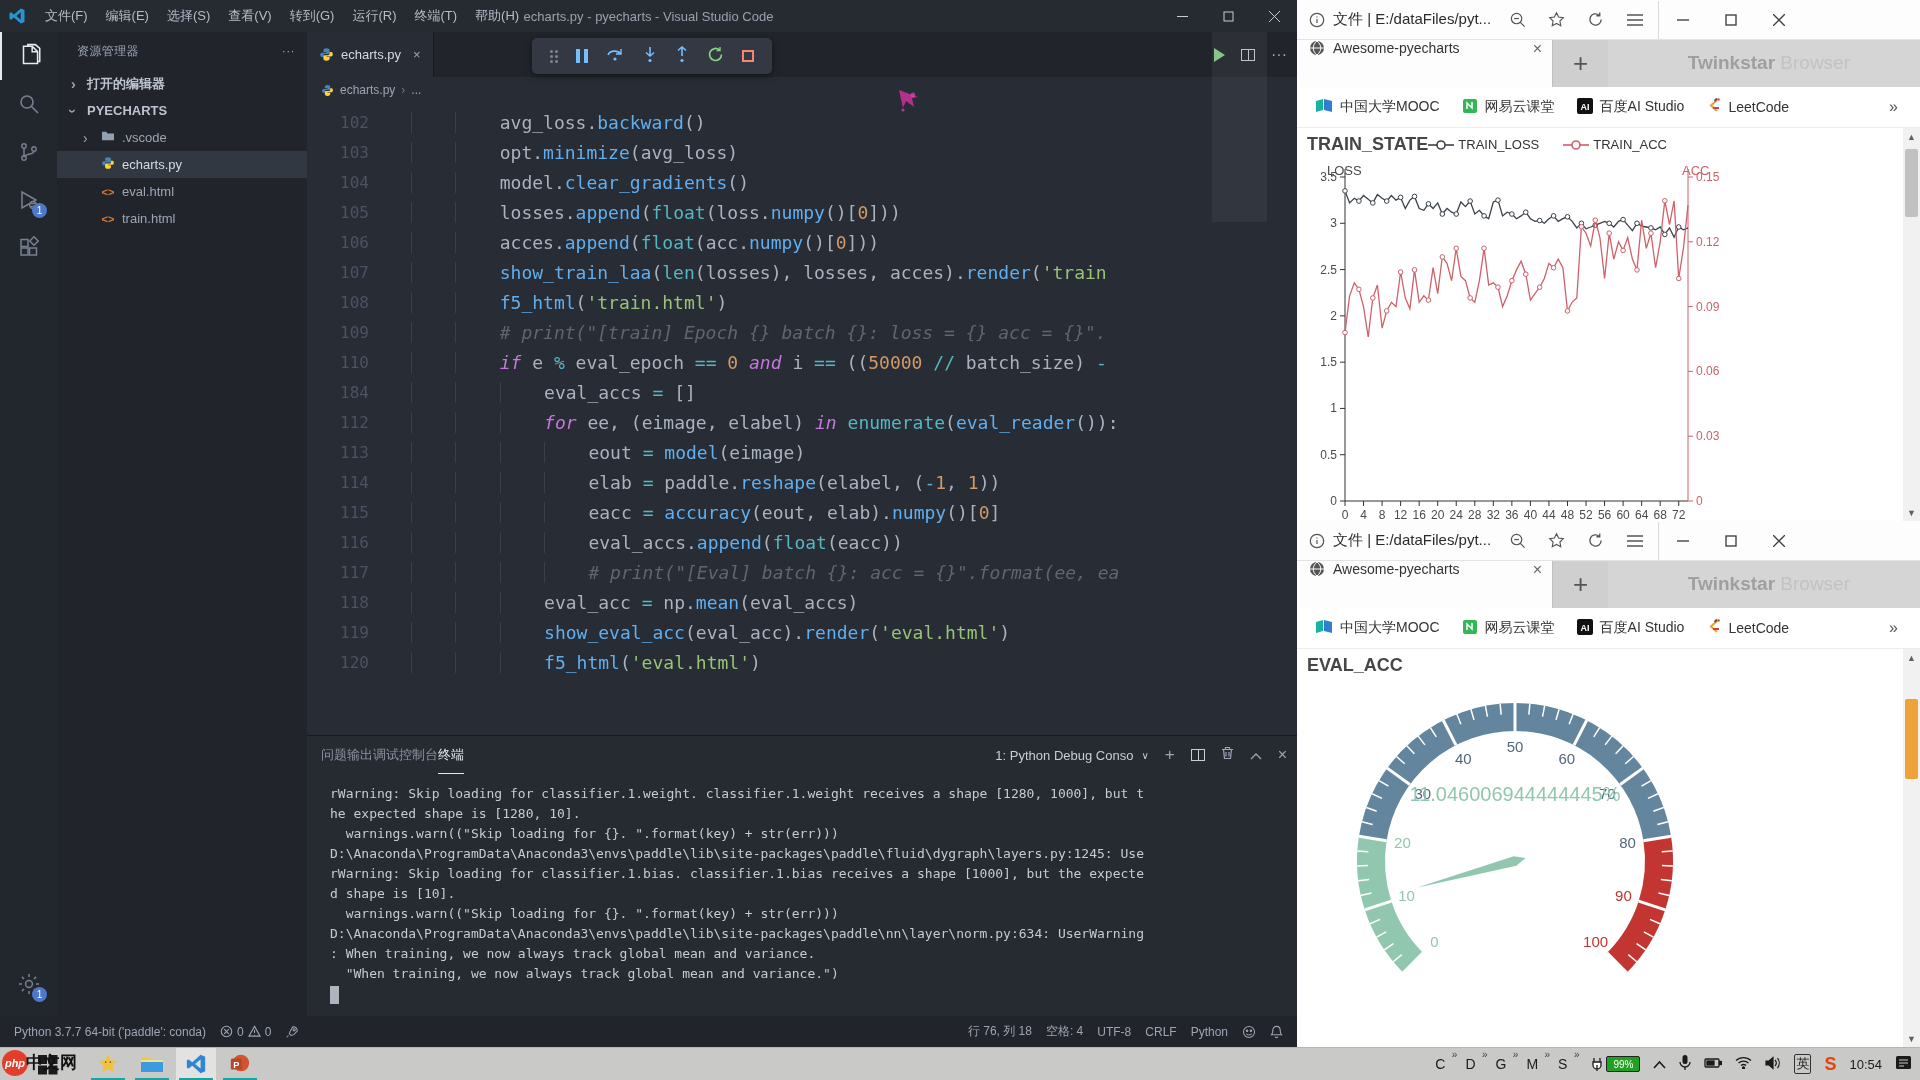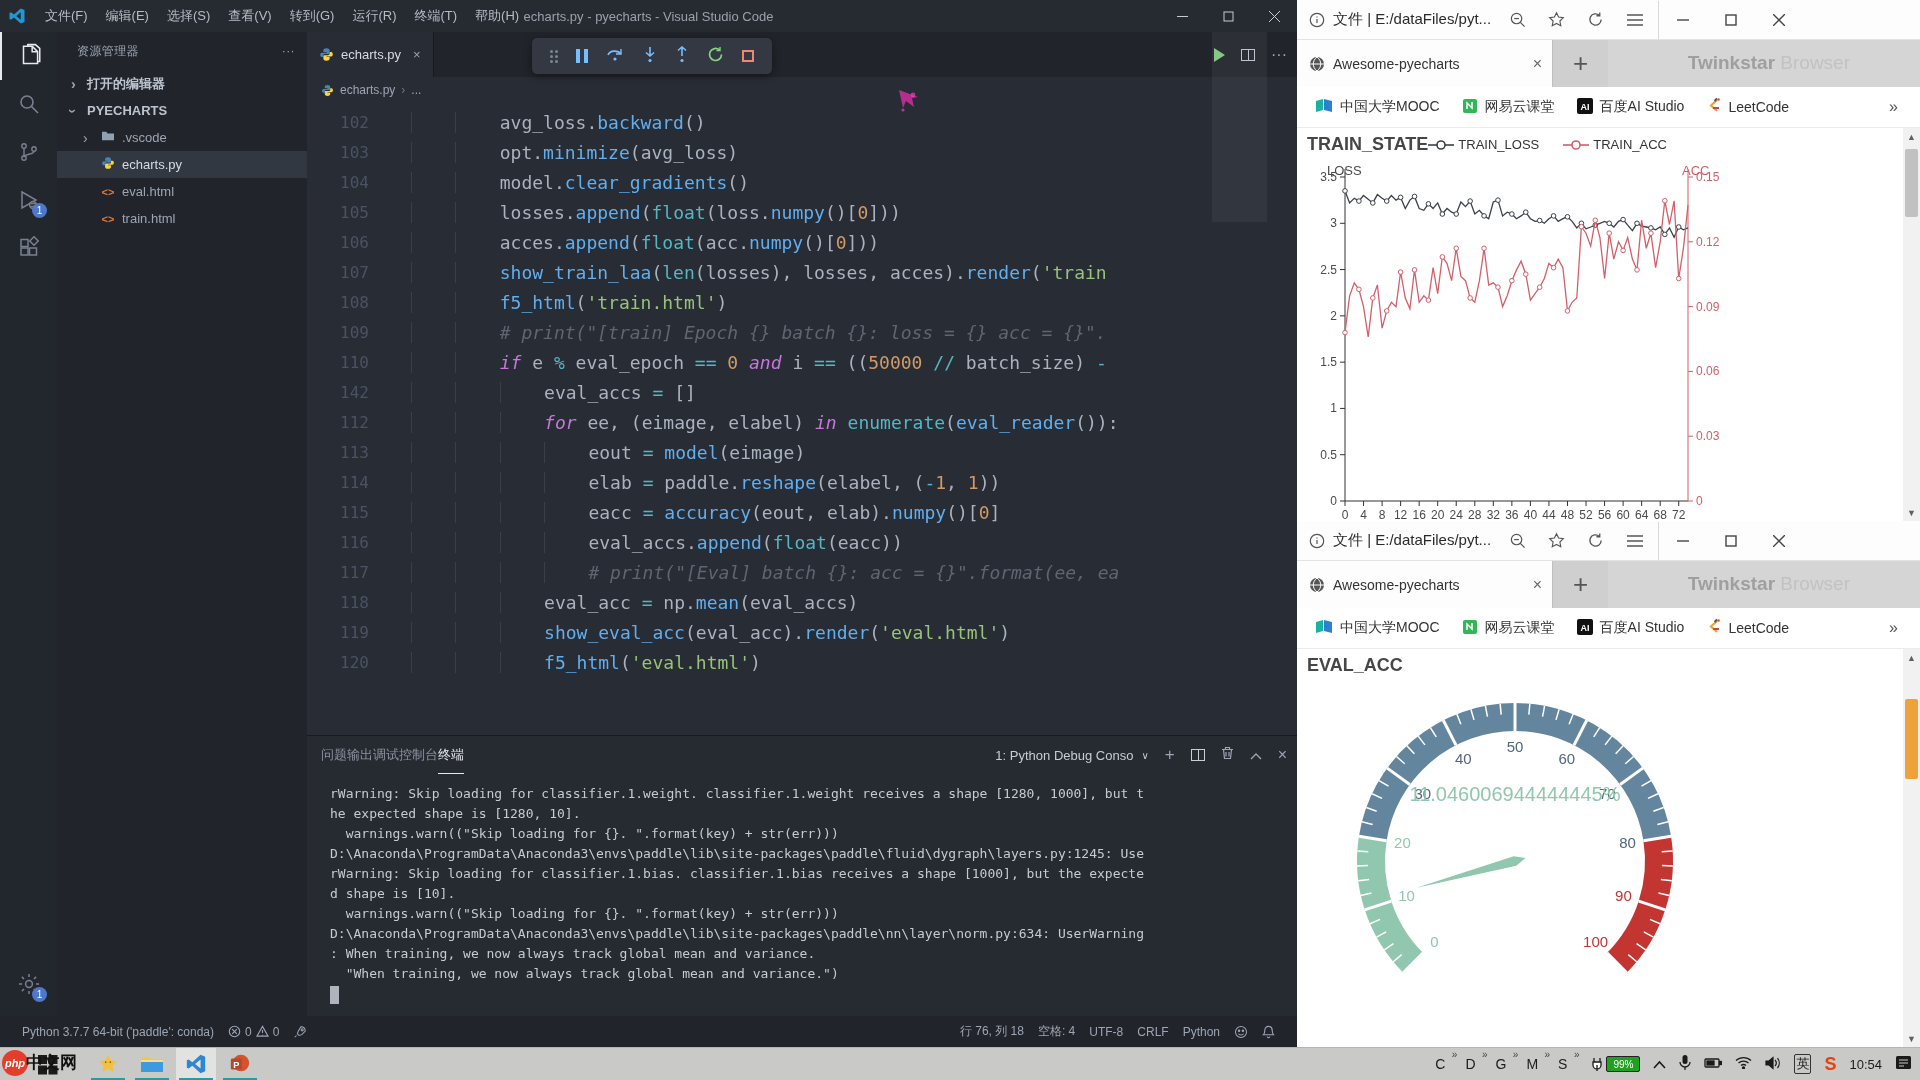--- a/index.html
+++ b/index.html
@@ -69,35 +69,35 @@
   #vs-panel { position:absolute; left:307px; top:735px; width:990px; height:281px; background:#262a31; border-top:1px solid #181a1f; }
   #panel-header { height:38px; display:flex; align-items:center; padding:0 14px; color:#8b93a1; font-size:13px; }
   .panel-tab { height:38px; line-height:38px; cursor:pointer; }
   .panel-tab.active { color:#e4e7ec; border-bottom:1px solid #e4e7ec; }
   #panel-right { position:absolute; right:10px; top:0; height:38px; display:flex; align-items:center; gap:16px; color:#9da5b4; }
   #term-dd { display:flex; align-items:center; gap:8px; font-size:13px; color:#c7ccd5; }
   #terminal { position:absolute; left:23px; top:48px; width:950px; font-family:"DejaVu Sans Mono", monospace; font-size:13px; color:#c6cbd3; }
   .term-line { height:20px; line-height:20px; white-space:pre; }
   #term-cursor { width:9px; height:18px; background:#aeb4bd; margin-top:2px; }
 
-  #vs-statusbar { position:absolute; left:0; top:1016px; width:1297px; height:31px; background:#21252b; color:#9da5b4; font-size:12px; display:flex; align-items:center; justify-content:space-between; padding:0 22px; }
+  #vs-statusbar { position:absolute; left:0; top:1016px; width:1297px; height:31px; background:#21252b; color:#9da5b4; font-size:12px; display:flex; align-items:center; justify-content:space-between; padding:0 14px; }
   .sb-grp { display:flex; align-items:center; gap:14px; }
   .sb-item { display:flex; align-items:center; gap:4px; white-space:nowrap; }
 
   
   .browser { position:absolute; left:1297px; width:623px; background:#fff; }
   #browser-top { top:0; height:521px; border-bottom:1px solid #9a9a9a; }
   #browser-bottom { top:521px; height:526px; }
   .addr-bar { height:40px; background:#fdfdfd; display:flex; align-items:center; padding:0 6px 0 12px; border-bottom:1px solid #e3e3e3; }
   .addr-text { font-size:15px; color:#2b2b2b; margin-left:8px; white-space:nowrap; overflow:hidden; max-width:230px; }
   .addr-icons { display:flex; align-items:center; gap:22px; margin-left:18px; color:#555; }
   .bw-controls { display:flex; align-items:center; gap:0; margin-left:14px; border-left:1px solid #d9d9d9; }
   .bw-wc { width:48px; height:38px; display:flex; align-items:center; justify-content:center; color:#444; }
   .tab-strip { height:47px; background:#d5d5d5; display:flex; align-items:flex-end; position:relative; }
-  .b-tab { width:255px; height:47px; background:#fdfdfd; display:flex; align-items:center; padding:0 10px 0 12px; font-size:14px; color:#333; }
+  .b-tab { width:255px; height:47px; background:#fdfdfd; display:flex; padding:0 10px 0 12px; font-size:14px; color:#333; }
   .b-tab .title { flex:1; margin-left:8px; white-space:nowrap; }
   .b-tab .close { color:#666; font-size:16px; }
   .newtab { width:56px; height:47px; display:flex; align-items:center; justify-content:center; font-size:26px; color:#555; background:#cfcfcf; border-left:1px solid #bfbfbf; }
   .watermark { position:absolute; right:70px; top:12px; font-size:19px; font-weight:bold; color:#9f9f9f; }
   .watermark .lite { color:#c2c2c2; font-weight:normal; }
   .bm-bar { height:41px; background:#fff; border-bottom:1px solid #ececec; display:flex; align-items:center; padding:0 8px 0 12px; gap:10px; }
   .bm-item { display:flex; align-items:center; gap:7px; font-size:14px; color:#333; padding:4px 6px; border-radius:3px; }
   .bm-more { margin-left:auto; color:#555; font-size:16px; padding-right:14px; }
   .b-content { position:relative; background:#fff; }
   #browser-top .b-content { height:393px; }
@@ -327,21 +327,21 @@
       <div id="code-area">
           <div class="code-line"><span class="ln">102</span><span class="ct"><span class="ig">    </span><span class="ig">    </span><span class="tk-v">avg_loss</span><span class="tk-p">.</span><span class="tk-f">backward</span><span class="tk-p">()</span></span></div>
           <div class="code-line"><span class="ln">103</span><span class="ct"><span class="ig">    </span><span class="ig">    </span><span class="tk-v">opt</span><span class="tk-p">.</span><span class="tk-f">minimize</span><span class="tk-p">(</span><span class="tk-v">avg_loss</span><span class="tk-p">)</span></span></div>
           <div class="code-line"><span class="ln">104</span><span class="ct"><span class="ig">    </span><span class="ig">    </span><span class="tk-v">model</span><span class="tk-p">.</span><span class="tk-f">clear_gradients</span><span class="tk-p">()</span></span></div>
           <div class="code-line"><span class="ln">105</span><span class="ct"><span class="ig">    </span><span class="ig">    </span><span class="tk-v">losses</span><span class="tk-p">.</span><span class="tk-f">append</span><span class="tk-p">(</span><span class="tk-b">float</span><span class="tk-p">(</span><span class="tk-v">loss</span><span class="tk-p">.</span><span class="tk-f">numpy</span><span class="tk-p">()[</span><span class="tk-num">0</span><span class="tk-p">]))</span></span></div>
           <div class="code-line"><span class="ln">106</span><span class="ct"><span class="ig">    </span><span class="ig">    </span><span class="tk-v">acces</span><span class="tk-p">.</span><span class="tk-f">append</span><span class="tk-p">(</span><span class="tk-b">float</span><span class="tk-p">(</span><span class="tk-v">acc</span><span class="tk-p">.</span><span class="tk-f">numpy</span><span class="tk-p">()[</span><span class="tk-num">0</span><span class="tk-p">]))</span></span></div>
           <div class="code-line"><span class="ln">107</span><span class="ct"><span class="ig">    </span><span class="ig">    </span><span class="tk-f">show_train_laa</span><span class="tk-p">(</span><span class="tk-b">len</span><span class="tk-p">(</span><span class="tk-v">losses</span><span class="tk-p">), </span><span class="tk-v">losses</span><span class="tk-p">, </span><span class="tk-v">acces</span><span class="tk-p">).</span><span class="tk-f">render</span><span class="tk-p">(</span><span class="tk-s">'train</span></span></div>
           <div class="code-line"><span class="ln">108</span><span class="ct"><span class="ig">    </span><span class="ig">    </span><span class="tk-f">f5_html</span><span class="tk-p">(</span><span class="tk-s">'train.html'</span><span class="tk-p">)</span></span></div>
           <div class="code-line"><span class="ln">109</span><span class="ct"><span class="ig">    </span><span class="ig">    </span><span class="tk-c"># print("[train] Epoch {} batch {}: loss = {} acc = {}".</span></span></div>
           <div class="code-line"><span class="ln">110</span><span class="ct"><span class="ig">    </span><span class="ig">    </span><span class="tk-k">if</span><span class="tk-v"> e </span><span class="tk-o">%</span><span class="tk-v"> eval_epoch </span><span class="tk-o">==</span><span class="tk-num"> 0</span><span class="tk-k"> and</span><span class="tk-v"> i </span><span class="tk-o">==</span><span class="tk-p"> ((</span><span class="tk-num">50000</span><span class="tk-o"> //</span><span class="tk-v"> batch_size</span><span class="tk-p">) </span><span class="tk-o">-</span></span></div>
-          <div class="code-line"><span class="ln">142</span><span class="ct"><span class="ig">    </span><span class="ig">    </span><span class="ig">    </span><span class="tk-v">eval_accs </span><span class="tk-o">=</span><span class="tk-p"> []</span></span></div>
+          <div class="code-line"><span class="ln">184</span><span class="ct"><span class="ig">    </span><span class="ig">    </span><span class="ig">    </span><span class="tk-v">eval_accs </span><span class="tk-o">=</span><span class="tk-p"> []</span></span></div>
           <div class="code-line"><span class="ln">112</span><span class="ct"><span class="ig">    </span><span class="ig">    </span><span class="ig">    </span><span class="tk-k">for</span><span class="tk-v"> ee, </span><span class="tk-p">(</span><span class="tk-v">eimage, elabel</span><span class="tk-p">) </span><span class="tk-k">in</span><span class="tk-b"> enumerate</span><span class="tk-p">(</span><span class="tk-f">eval_reader</span><span class="tk-p">()):</span></span></div>
           <div class="code-line"><span class="ln">113</span><span class="ct"><span class="ig">    </span><span class="ig">    </span><span class="ig">    </span><span class="ig">    </span><span class="tk-v">eout </span><span class="tk-o">=</span><span class="tk-f"> model</span><span class="tk-p">(</span><span class="tk-v">eimage</span><span class="tk-p">)</span></span></div>
           <div class="code-line"><span class="ln">114</span><span class="ct"><span class="ig">    </span><span class="ig">    </span><span class="ig">    </span><span class="ig">    </span><span class="tk-v">elab </span><span class="tk-o">=</span><span class="tk-v"> paddle</span><span class="tk-p">.</span><span class="tk-f">reshape</span><span class="tk-p">(</span><span class="tk-v">elabel</span><span class="tk-p">, (</span><span class="tk-o">-</span><span class="tk-num">1</span><span class="tk-p">, </span><span class="tk-num">1</span><span class="tk-p">))</span></span></div>
           <div class="code-line"><span class="ln">115</span><span class="ct"><span class="ig">    </span><span class="ig">    </span><span class="ig">    </span><span class="ig">    </span><span class="tk-v">eacc </span><span class="tk-o">=</span><span class="tk-f"> accuracy</span><span class="tk-p">(</span><span class="tk-v">eout</span><span class="tk-p">, </span><span class="tk-v">elab</span><span class="tk-p">).</span><span class="tk-f">numpy</span><span class="tk-p">()[</span><span class="tk-num">0</span><span class="tk-p">]</span></span></div>
           <div class="code-line"><span class="ln">116</span><span class="ct"><span class="ig">    </span><span class="ig">    </span><span class="ig">    </span><span class="ig">    </span><span class="tk-v">eval_accs</span><span class="tk-p">.</span><span class="tk-f">append</span><span class="tk-p">(</span><span class="tk-b">float</span><span class="tk-p">(</span><span class="tk-v">eacc</span><span class="tk-p">))</span></span></div>
           <div class="code-line"><span class="ln">117</span><span class="ct"><span class="ig">    </span><span class="ig">    </span><span class="ig">    </span><span class="ig">    </span><span class="tk-c"># print("[Eval] batch {}: acc = {}".format(ee, ea</span></span></div>
           <div class="code-line"><span class="ln">118</span><span class="ct"><span class="ig">    </span><span class="ig">    </span><span class="ig">    </span><span class="tk-v">eval_acc </span><span class="tk-o">=</span><span class="tk-v"> np</span><span class="tk-p">.</span><span class="tk-f">mean</span><span class="tk-p">(</span><span class="tk-v">eval_accs</span><span class="tk-p">)</span></span></div>
           <div class="code-line"><span class="ln">119</span><span class="ct"><span class="ig">    </span><span class="ig">    </span><span class="ig">    </span><span class="tk-f">show_eval_acc</span><span class="tk-p">(</span><span class="tk-v">eval_acc</span><span class="tk-p">).</span><span class="tk-f">render</span><span class="tk-p">(</span><span class="tk-s">'eval.html'</span><span class="tk-p">)</span></span></div>
           <div class="code-line"><span class="ln">120</span><span class="ct"><span class="ig">    </span><span class="ig">    </span><span class="ig">    </span><span class="tk-f">f5_html</span><span class="tk-p">(</span><span class="tk-s">'eval.html'</span><span class="tk-p">)</span></span></div>
         </div>

